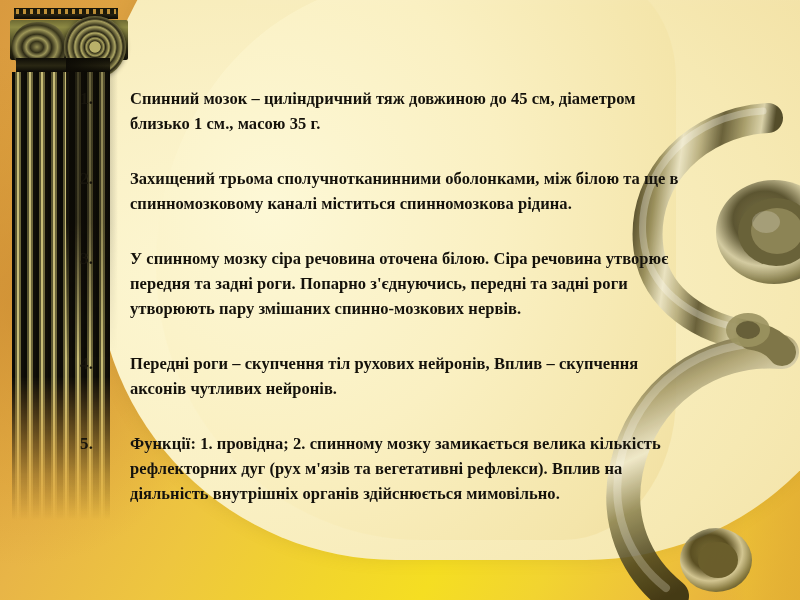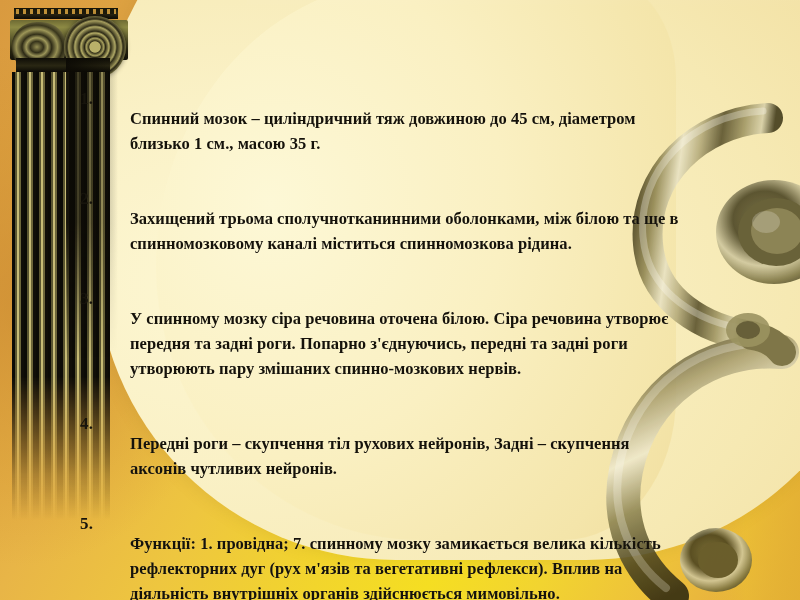--- a/index.html
+++ b/index.html
@@ -273,21 +273,20 @@
     letter-spacing: .2px;
   }
   .txt {
     flex: 1 1 auto;
     font-size: 16.5px;
     font-weight: bold;
     color: #15120a;
     line-height: 25px;
     letter-spacing: .05px;
     text-shadow: 0 0 1px rgba(255,255,255,0.25);
-    margin-top: 20px;
   }
 </style>
 </head>
 <body>
 
 <div id="slide">
 
   <div class="bg-base"></div>
   <div class="bg-topglow"></div>
   <div class="bg-leftshade"></div>
@@ -378,22 +377,22 @@
       <div class="txt">Захищений трьома сполучнотканинними оболонками, між білою та ще в спинномозковому каналі міститься спинномозкова рідина.</div>
     </div>
 
     <div class="item">
       <div class="num">3.</div>
       <div class="txt">У спинному  мозку сіра речовина оточена білою. Сіра речовина утворює передня та задні роги. Попарно з'єднуючись, передні та задні роги утворюють пару змішаних спинно-мозкових нервів.</div>
     </div>
 
     <div class="item">
       <div class="num">4.</div>
-      <div class="txt">Передні роги – скупчення тіл рухових нейронів, Задні – скупчення аксонів чутливих нейронів.</div>
+      <div class="txt">Передні роги – скупчення тіл рухових нейронів, Вплив – скупчення аксонів чутливих нейронів.</div>
     </div>
 
     <div class="item">
       <div class="num">5.</div>
-      <div class="txt">Функції: 1. провідна; 7. спинному мозку замикається велика кількість рефлекторних дуг (рух м'язів та вегетативні рефлекси). Вплив на діяльність внутрішніх органів здійснюється мимовільно.</div>
+      <div class="txt">Функції: 1. провідна; 2. спинному мозку замикається велика кількість рефлекторних дуг (рух м'язів та вегетативні рефлекси). Вплив на діяльність внутрішніх органів здійснюється мимовільно.</div>
     </div>
 
   </div>
 </div>
 
 </body></html>

